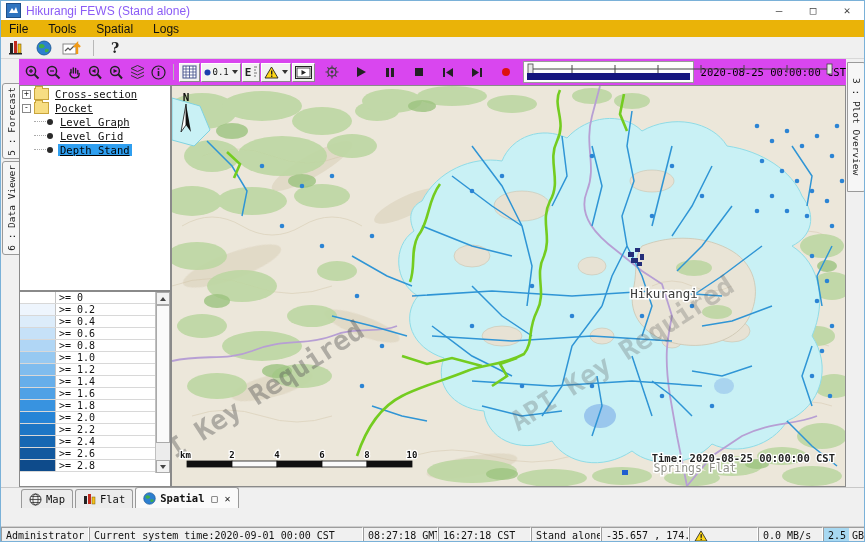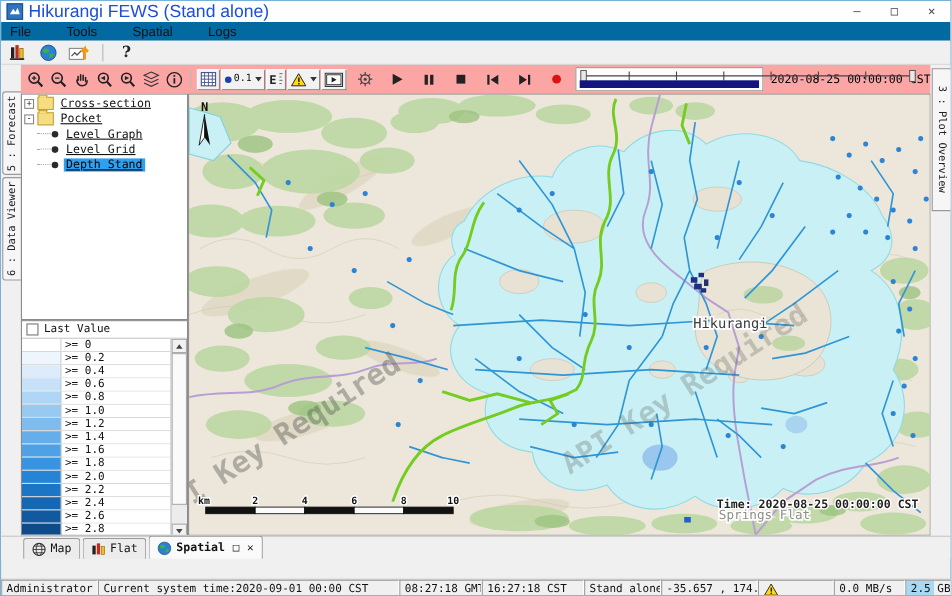--- a/index.html
+++ b/index.html
@@ -4,27 +4,27 @@
 <style>
   html,body{margin:0;padding:0;background:#d4d0c8;}
   #app{position:relative;width:865px;height:542px;background:#f0f0f0;
        font-family:"Liberation Sans",sans-serif;font-size:12px;color:#111;
        border:1px solid #7ab1d8;box-sizing:border-box;overflow:hidden;}
   
   .titlebar{position:absolute;left:0;top:0;width:100%;height:19px;background:#ffffff;
             display:flex;align-items:center;border-bottom:1px solid #e4e4e4;}
   .app-icon{width:13px;height:13px;margin:0 5px 0 5px;background:#2f74c0;border:1px solid #1d4f8a;
             display:flex;align-items:center;justify-content:center;}
-  .title-text{flex:0 0 auto;font-size:16px;color:#1d4ed8;}
+  .title-text{flex:0 0 auto;font-size:12px;color:#8b5cf6;}
   .tb-spacer{flex:1;}
   .win-btn{width:34px;height:18px;display:flex;align-items:center;justify-content:center;
            color:#444;font-size:11px;font-family:"DejaVu Sans Mono",monospace;cursor:default;}
   
-  .menubar{position:absolute;left:0;top:19px;width:100%;height:17px;background:#0369a1;
-           display:flex;align-items:center;gap:16px;border-bottom:1px solid #e0e0e0;}
+  .menubar{position:absolute;left:0;top:19px;width:100%;height:17px;background:#eab308;
+           display:flex;align-items:center;gap:4px;border-bottom:1px solid #e0e0e0;}
   .menu-item{padding:1px 8px;color:#111;}
   
   .toolbar1{position:absolute;left:0;top:36px;width:100%;height:22px;background:#f0f0f0;
             display:flex;align-items:center;gap:6px;padding-left:4px;box-sizing:border-box;
             border-bottom:1px solid #d8d8d8;}
   .tb1-btn{width:22px;height:19px;display:flex;align-items:center;justify-content:center;}
   .tb-sep{width:1px;height:16px;background:#b8b8b8;margin:0 4px;}
   .help-q{font-weight:bold;font-size:14px;color:#222;font-family:"DejaVu Serif",serif;}
   
   .main{position:absolute;left:0;top:58px;width:865px;height:428px;}
@@ -35,21 +35,21 @@
   .vtab-l span{writing-mode:vertical-rl;transform:rotate(180deg);
                font-family:"DejaVu Sans Mono",monospace;font-size:9.5px;color:#222;white-space:nowrap;}
   
   .vstrip-r{position:absolute;left:845px;top:0;width:20px;height:428px;background:#f0f0f0;}
   .vtab-r{position:absolute;left:1px;top:3px;width:17px;height:128px;background:#f6f6f6;
           border:1px solid #9a9a9a;border-radius:0 3px 3px 0;
           display:flex;align-items:center;justify-content:center;}
   .vtab-r span{writing-mode:vertical-rl;font-family:"DejaVu Sans Mono",monospace;
                font-size:9.5px;color:#222;white-space:nowrap;}
   
-  .toolbar2{position:absolute;left:18px;top:0;width:827px;height:26px;background:#fca5a5;
+  .toolbar2{position:absolute;left:18px;top:0;width:827px;height:26px;background:#d946ef;
             display:flex;align-items:center;gap:1px;padding-left:3px;box-sizing:border-box;}
   .tb2-btn{height:20px;min-width:20px;display:flex;align-items:center;justify-content:center;
            background:transparent;}
   .boxed{border:1px solid;border-color:#fff #8a8a8a #8a8a8a #fff;background:#f2f2f2;
          padding:0 2px;display:flex;align-items:center;gap:2px;height:19px;box-sizing:border-box;}
   .drop-arrow{width:0;height:0;border-left:3px solid transparent;border-right:3px solid transparent;
               border-top:4px solid #333;margin-left:1px;}
   .mini-label{font-family:"DejaVu Sans Mono",monospace;font-size:9px;color:#111;}
   .e-label{font-family:"DejaVu Sans Mono",monospace;font-size:11px;font-weight:bold;color:#222;}
   
@@ -342,24 +342,20 @@
       </div>
       <div class="tree-row">
         <span class="t-indent"></span>
           <span class="t-conn"></span>
         <span class="bullet"></span>
         <span class="t-label sel">Depth Stand</span>
       </div>
     </div>
 
     <div class="legend-panel">
-      <div class="lg-head">
-        <span class="checkbox"></span>
-        <span>Last Value</span>
-      </div>
       <div class="lg-list">
         <div class="lg-rows" id="legend-rows">
             <div class="lg-row">
               <span class="lg-sw" style="background: rgb(255, 255, 255);"></span>
               <span class="lg-lb">&gt;= 0</span>
             </div>
             <div class="lg-row">
               <span class="lg-sw" style="background: rgb(238, 245, 253);"></span>
               <span class="lg-lb">&gt;= 0.2</span>
             </div>

